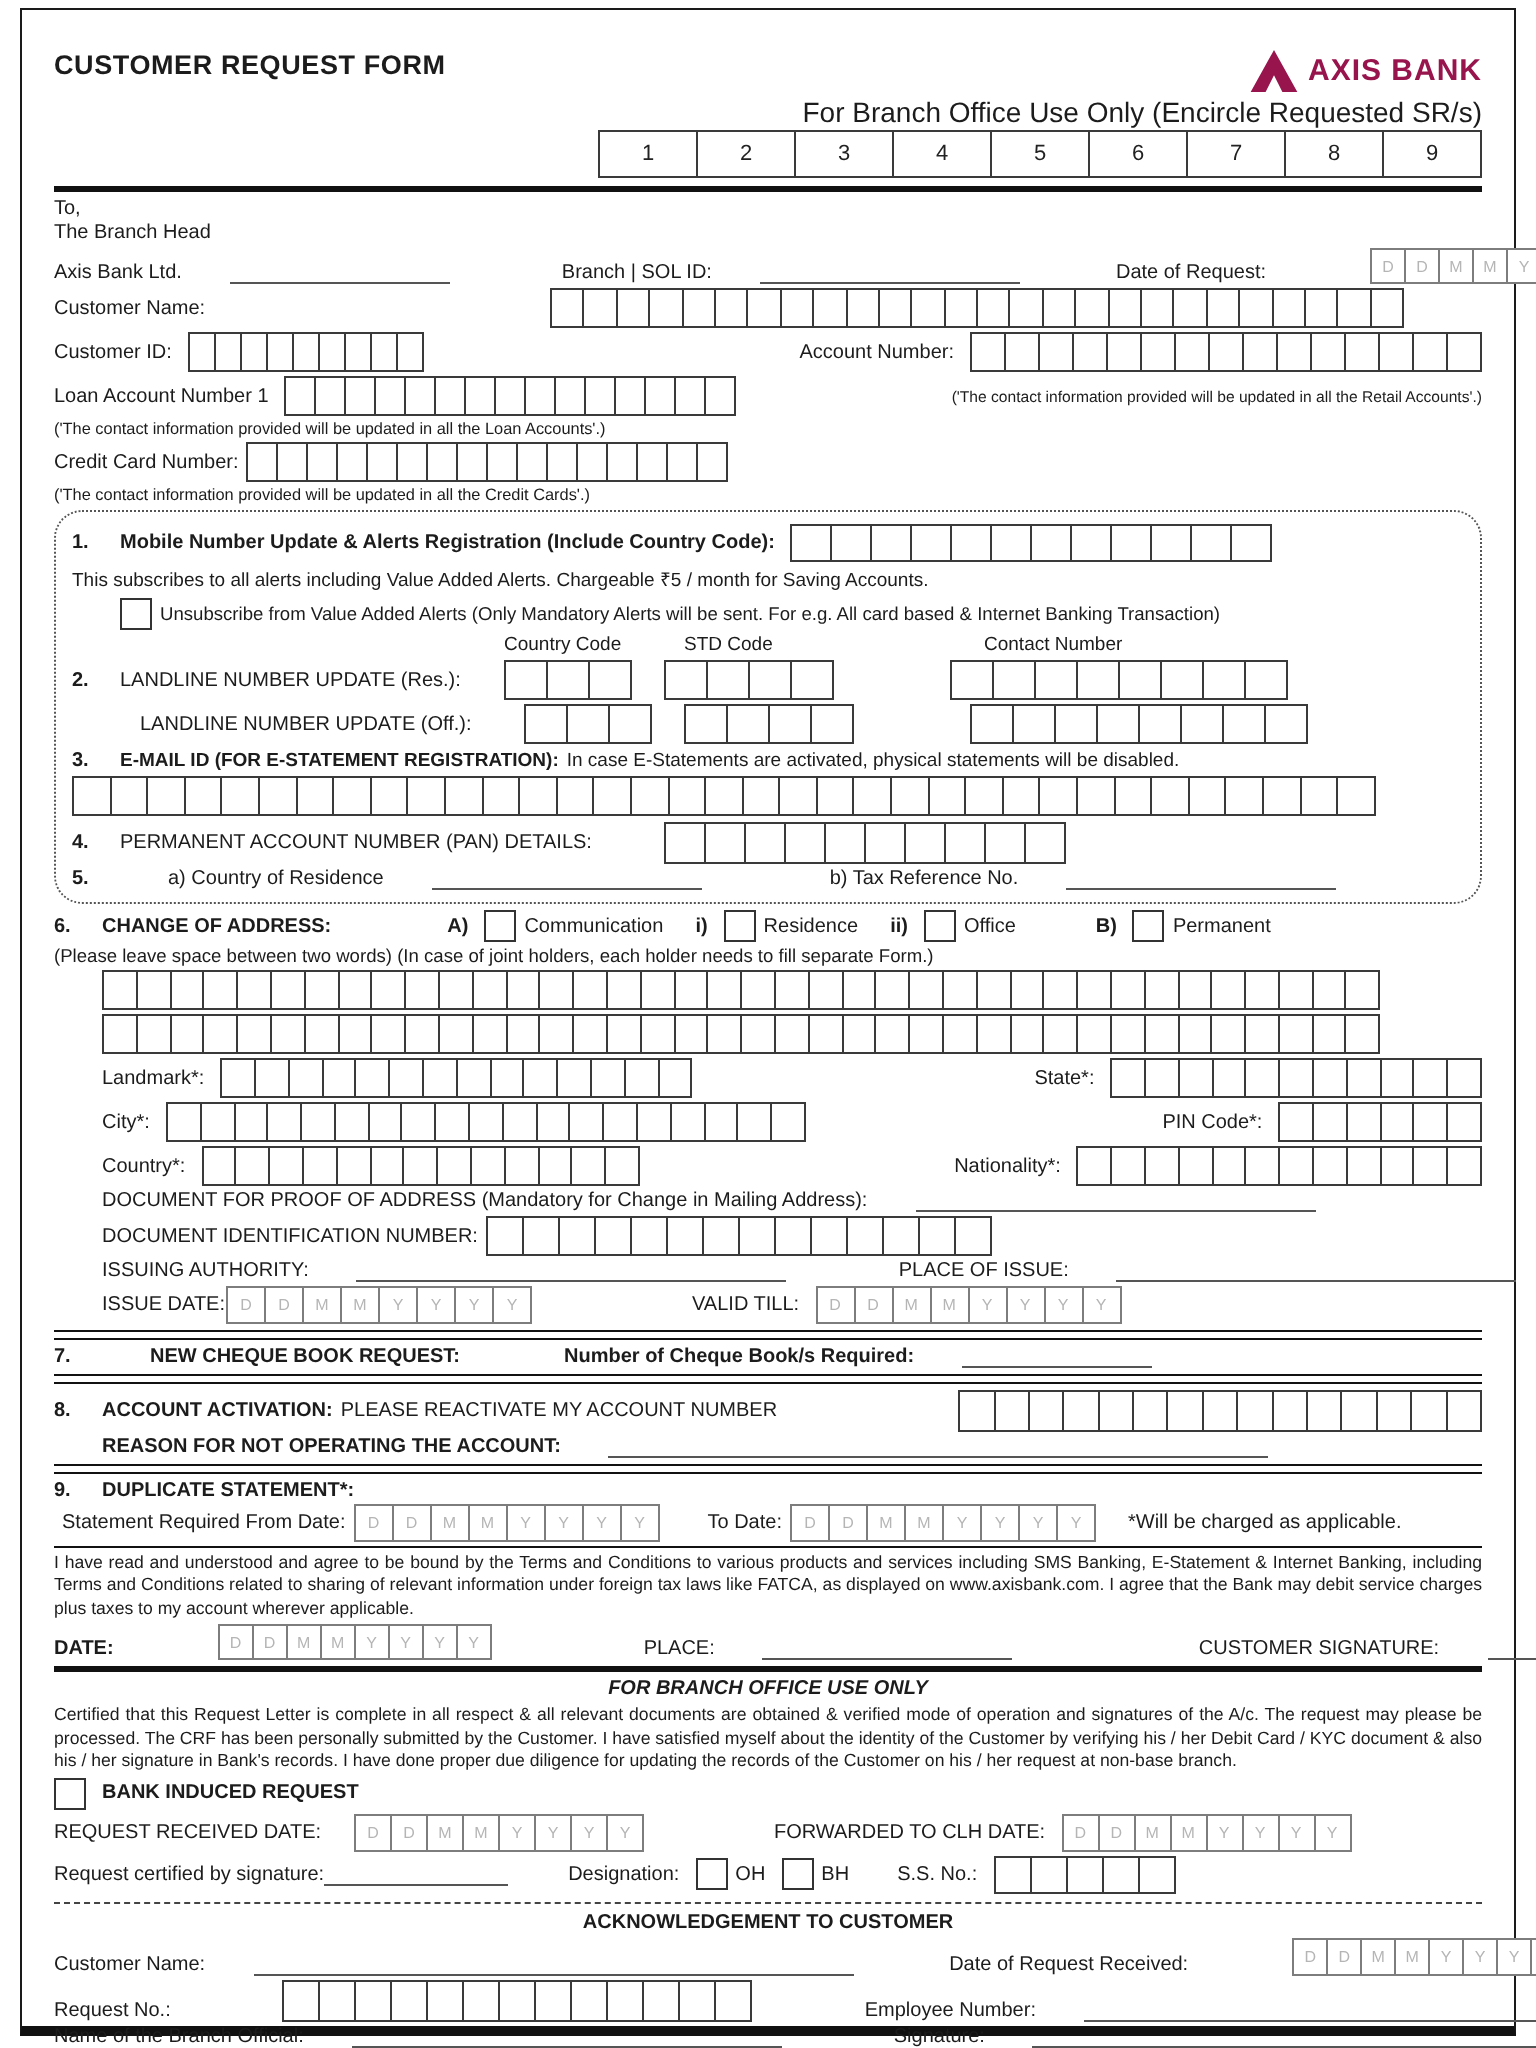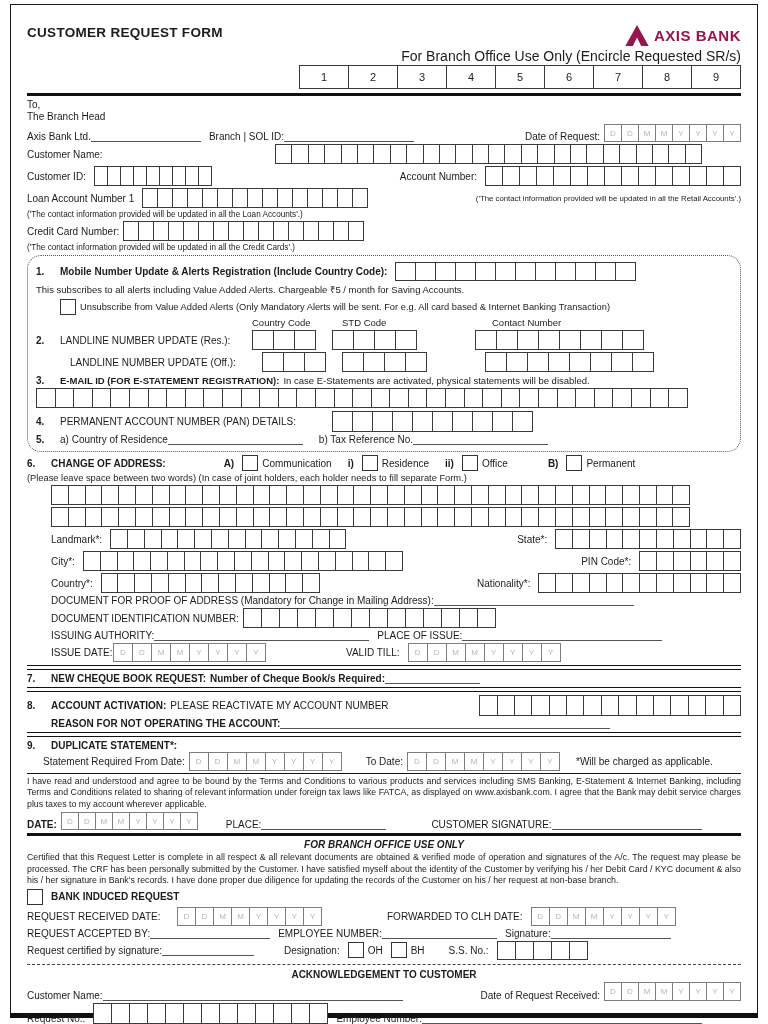--- a/index.html
+++ b/index.html
@@ -1,21 +1,21 @@
 <!DOCTYPE html>
 <html><head>
 <meta charset="utf-8">
 <style>
   html,body{margin:0;padding:0;background:#e8e8e8;}
   .page{width:768px;height:1024px;background:#fff;box-sizing:border-box;position:relative;
         font-family:"Liberation Sans", sans-serif;color:#1c1c1c;overflow:hidden;}
   .frame{position:absolute;left:10px;top:4px;right:10px;bottom:6px;border:1.5px solid #1a1a1a;
          border-bottom:5px solid #111;box-sizing:border-box;padding:14px 16px 6px 16px;}
   .row{display:flex;align-items:center;margin:2px 0;}
-  .base{align-items:flex-end;}
+  .base{align-items:flex-end;gap:24px;}
   .lbl{font-size:10px;white-space:nowrap;}
   .b{font-weight:700;}
   .sm{font-size:8.2px;}
   .xs{font-size:7.8px;}
   .num{width:24px;font-weight:700;font-size:10px;flex:none;}
   .sp{flex:1;}
   .gap4{width:4px;flex:none;} .gap8{width:8px;flex:none;} .gap16{width:16px;flex:none;}
   .blank{border-bottom:1px solid #555;height:10px;display:inline-block;flex:none;}
   .cells{display:inline-flex;flex:none;}
   .cell{width:var(--w,17px);height:var(--h,18px);border:1px solid #3a3a3a;margin-left:-1px;
@@ -717,21 +717,21 @@
     <span class="lbl b">REASON FOR NOT OPERATING THE ACCOUNT:</span>
     <span class="blank" style="width:330px;"></span>
   </div>
 
   <div class="rule-dbl"></div>
 
   <div class="row" style="margin:1px 0;">
     <span class="num">9.</span>
     <span class="lbl b">DUPLICATE STATEMENT*:</span>
   </div>
-  <div class="row indent" style="margin:1px 16px;">
+  <div class="row indent" style="margin:1px 4px;">
     <span class="lbl">Statement Required From Date:</span>
     <span class="gap4"></span>
     <span class="cells ghost" style="--w:20px;--h:19px;">
           <span class="cell">D</span>
           <span class="cell">D</span>
           <span class="cell">M</span>
           <span class="cell">M</span>
           <span class="cell">Y</span>
           <span class="cell">Y</span>
           <span class="cell">Y</span>
@@ -810,30 +810,20 @@
           <span class="cell">D</span>
           <span class="cell">M</span>
           <span class="cell">M</span>
           <span class="cell">Y</span>
           <span class="cell">Y</span>
           <span class="cell">Y</span>
           <span class="cell">Y</span>
         </span>
   </div>
 
-  <div class="row base">
-    <span class="lbl">REQUEST ACCEPTED BY:</span>
-    <span class="blank" style="width:120px;"></span>
-    <span class="gap8"></span>
-    <span class="lbl">EMPLOYEE NUMBER:</span>
-    <span class="blank" style="width:115px;"></span>
-    <span class="gap8"></span>
-    <span class="lbl">Signature:</span>
-    <span class="blank" style="width:120px;"></span>
-  </div>
 
   <div class="row">
     <span class="lbl">Request certified by signature:</span>
     <span class="blank" style="width:92px;"></span>
     <span style="width:30px;flex:none;"></span>
     <span class="lbl">Designation:</span>
     <span class="gap8"></span>
     <span class="chk"></span>
         <span class="gap4"></span>
     <span class="lbl">OH</span>

